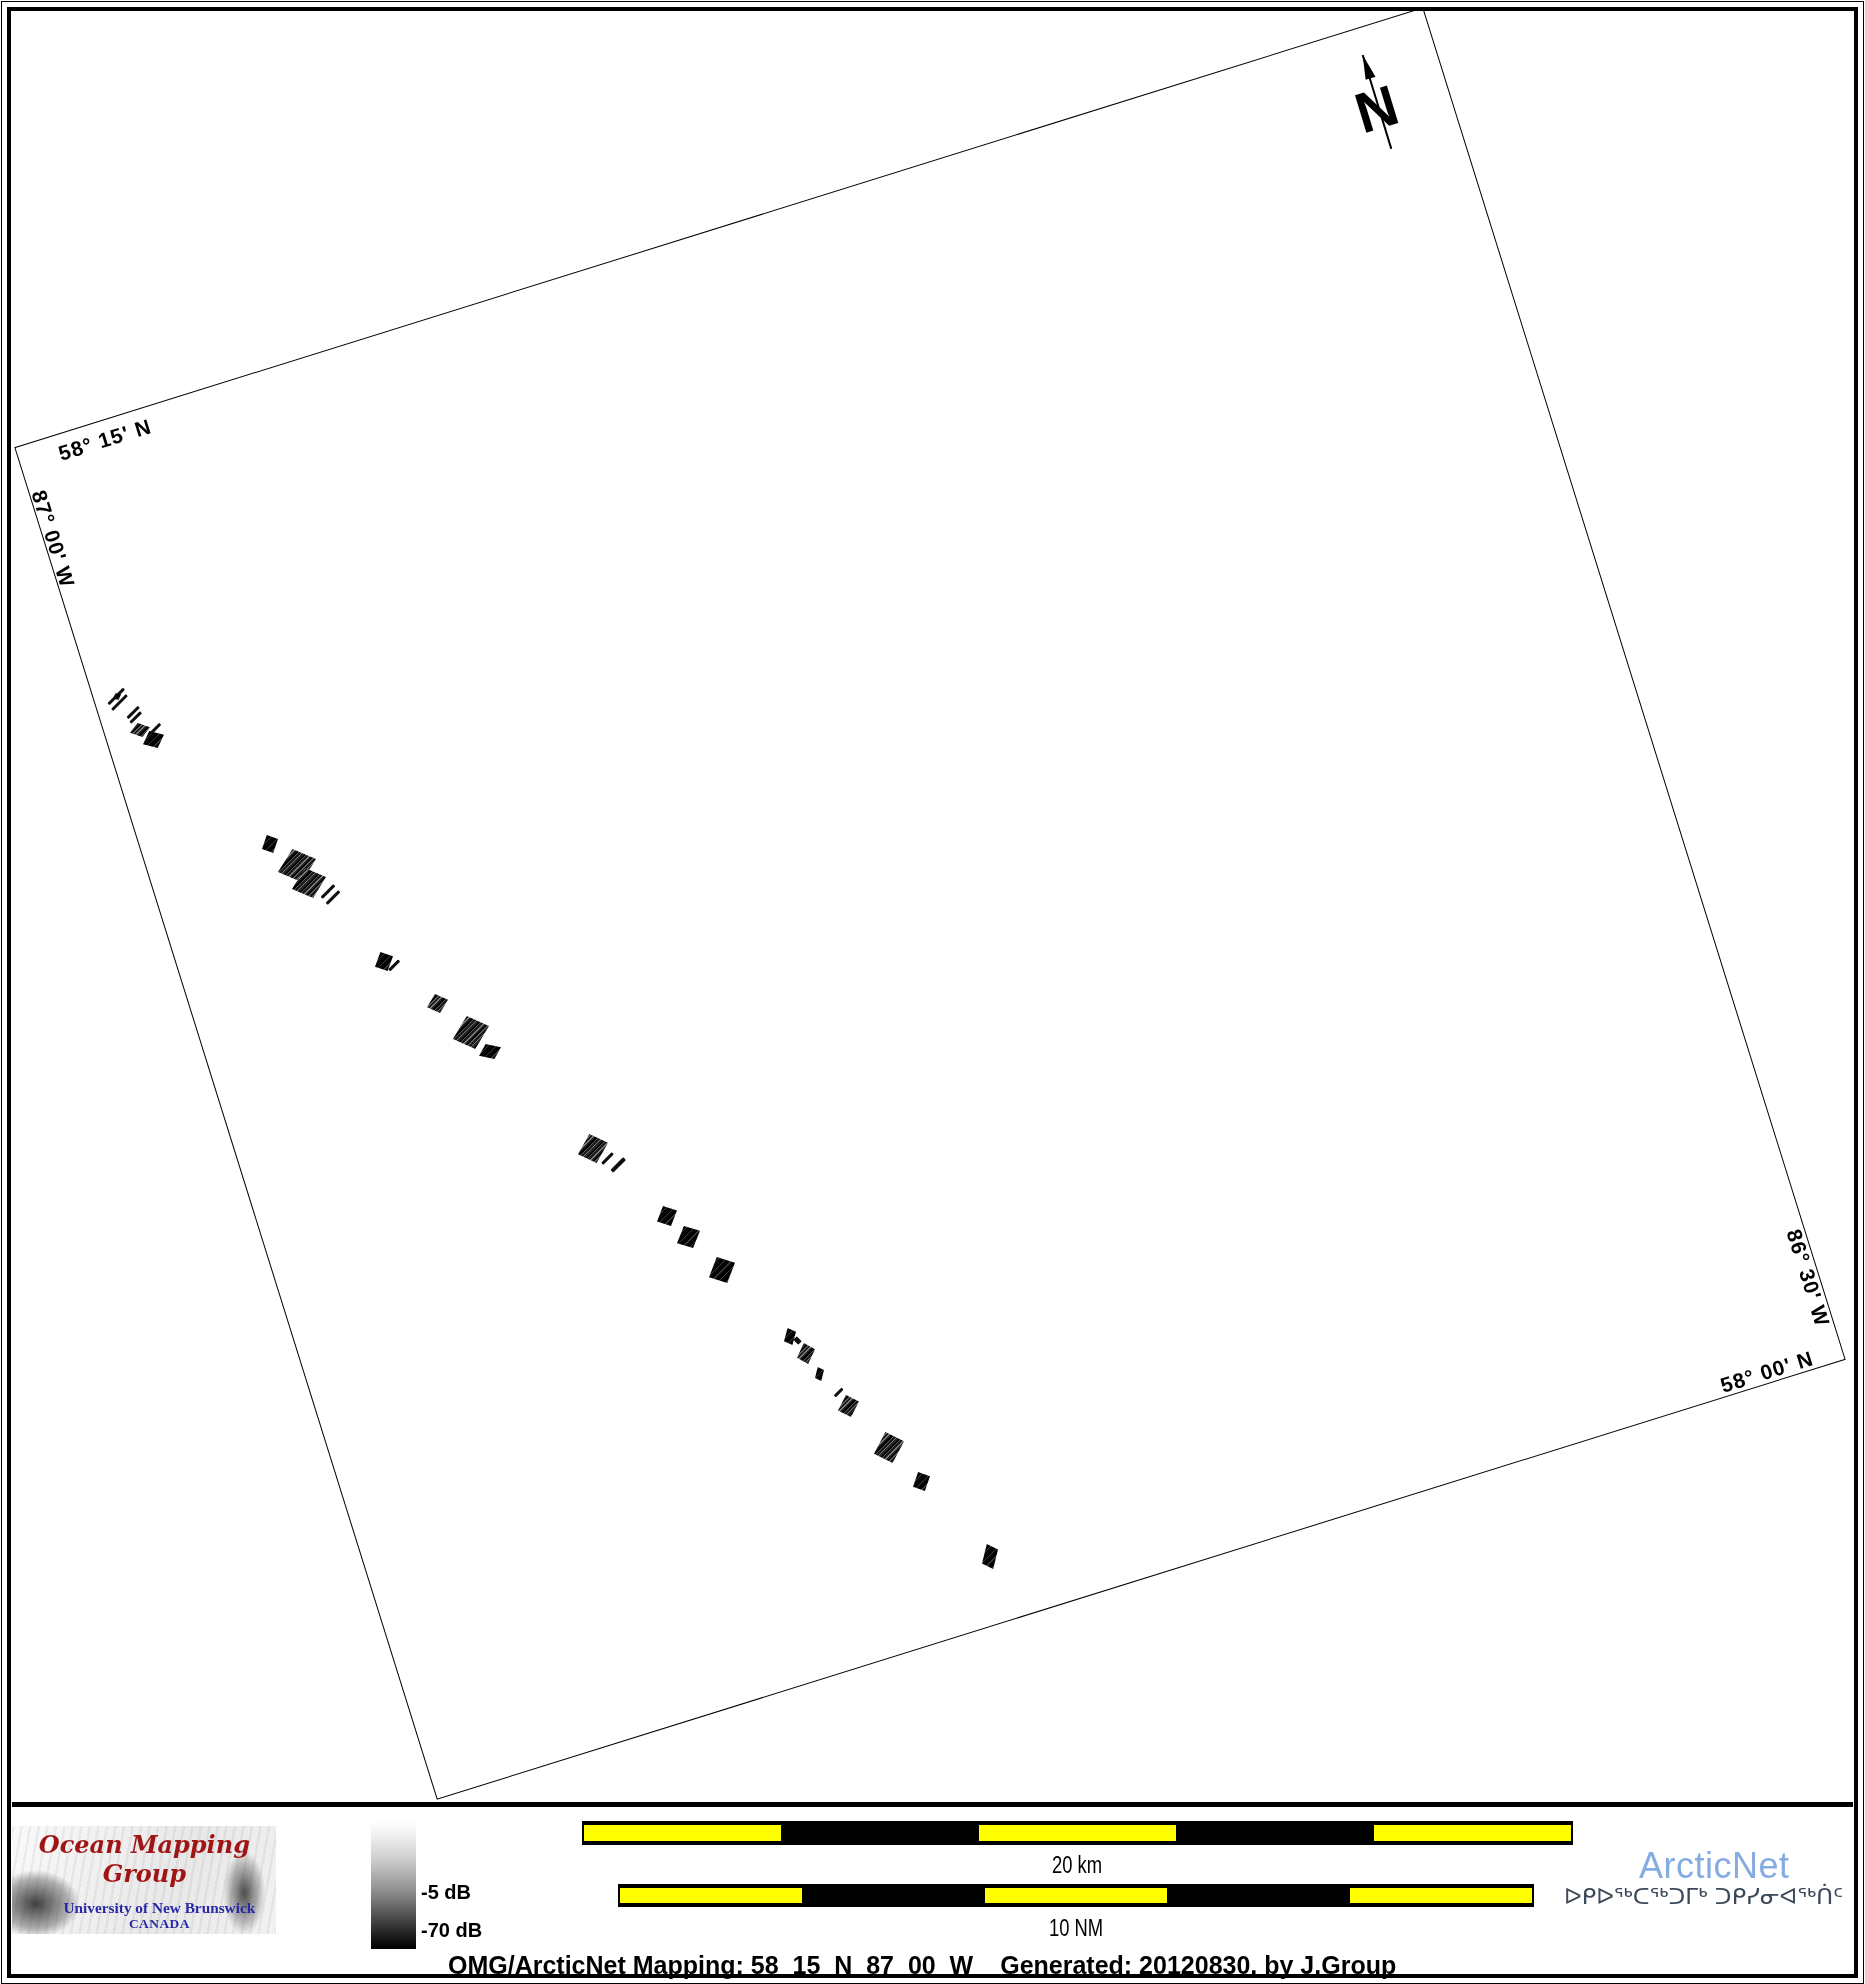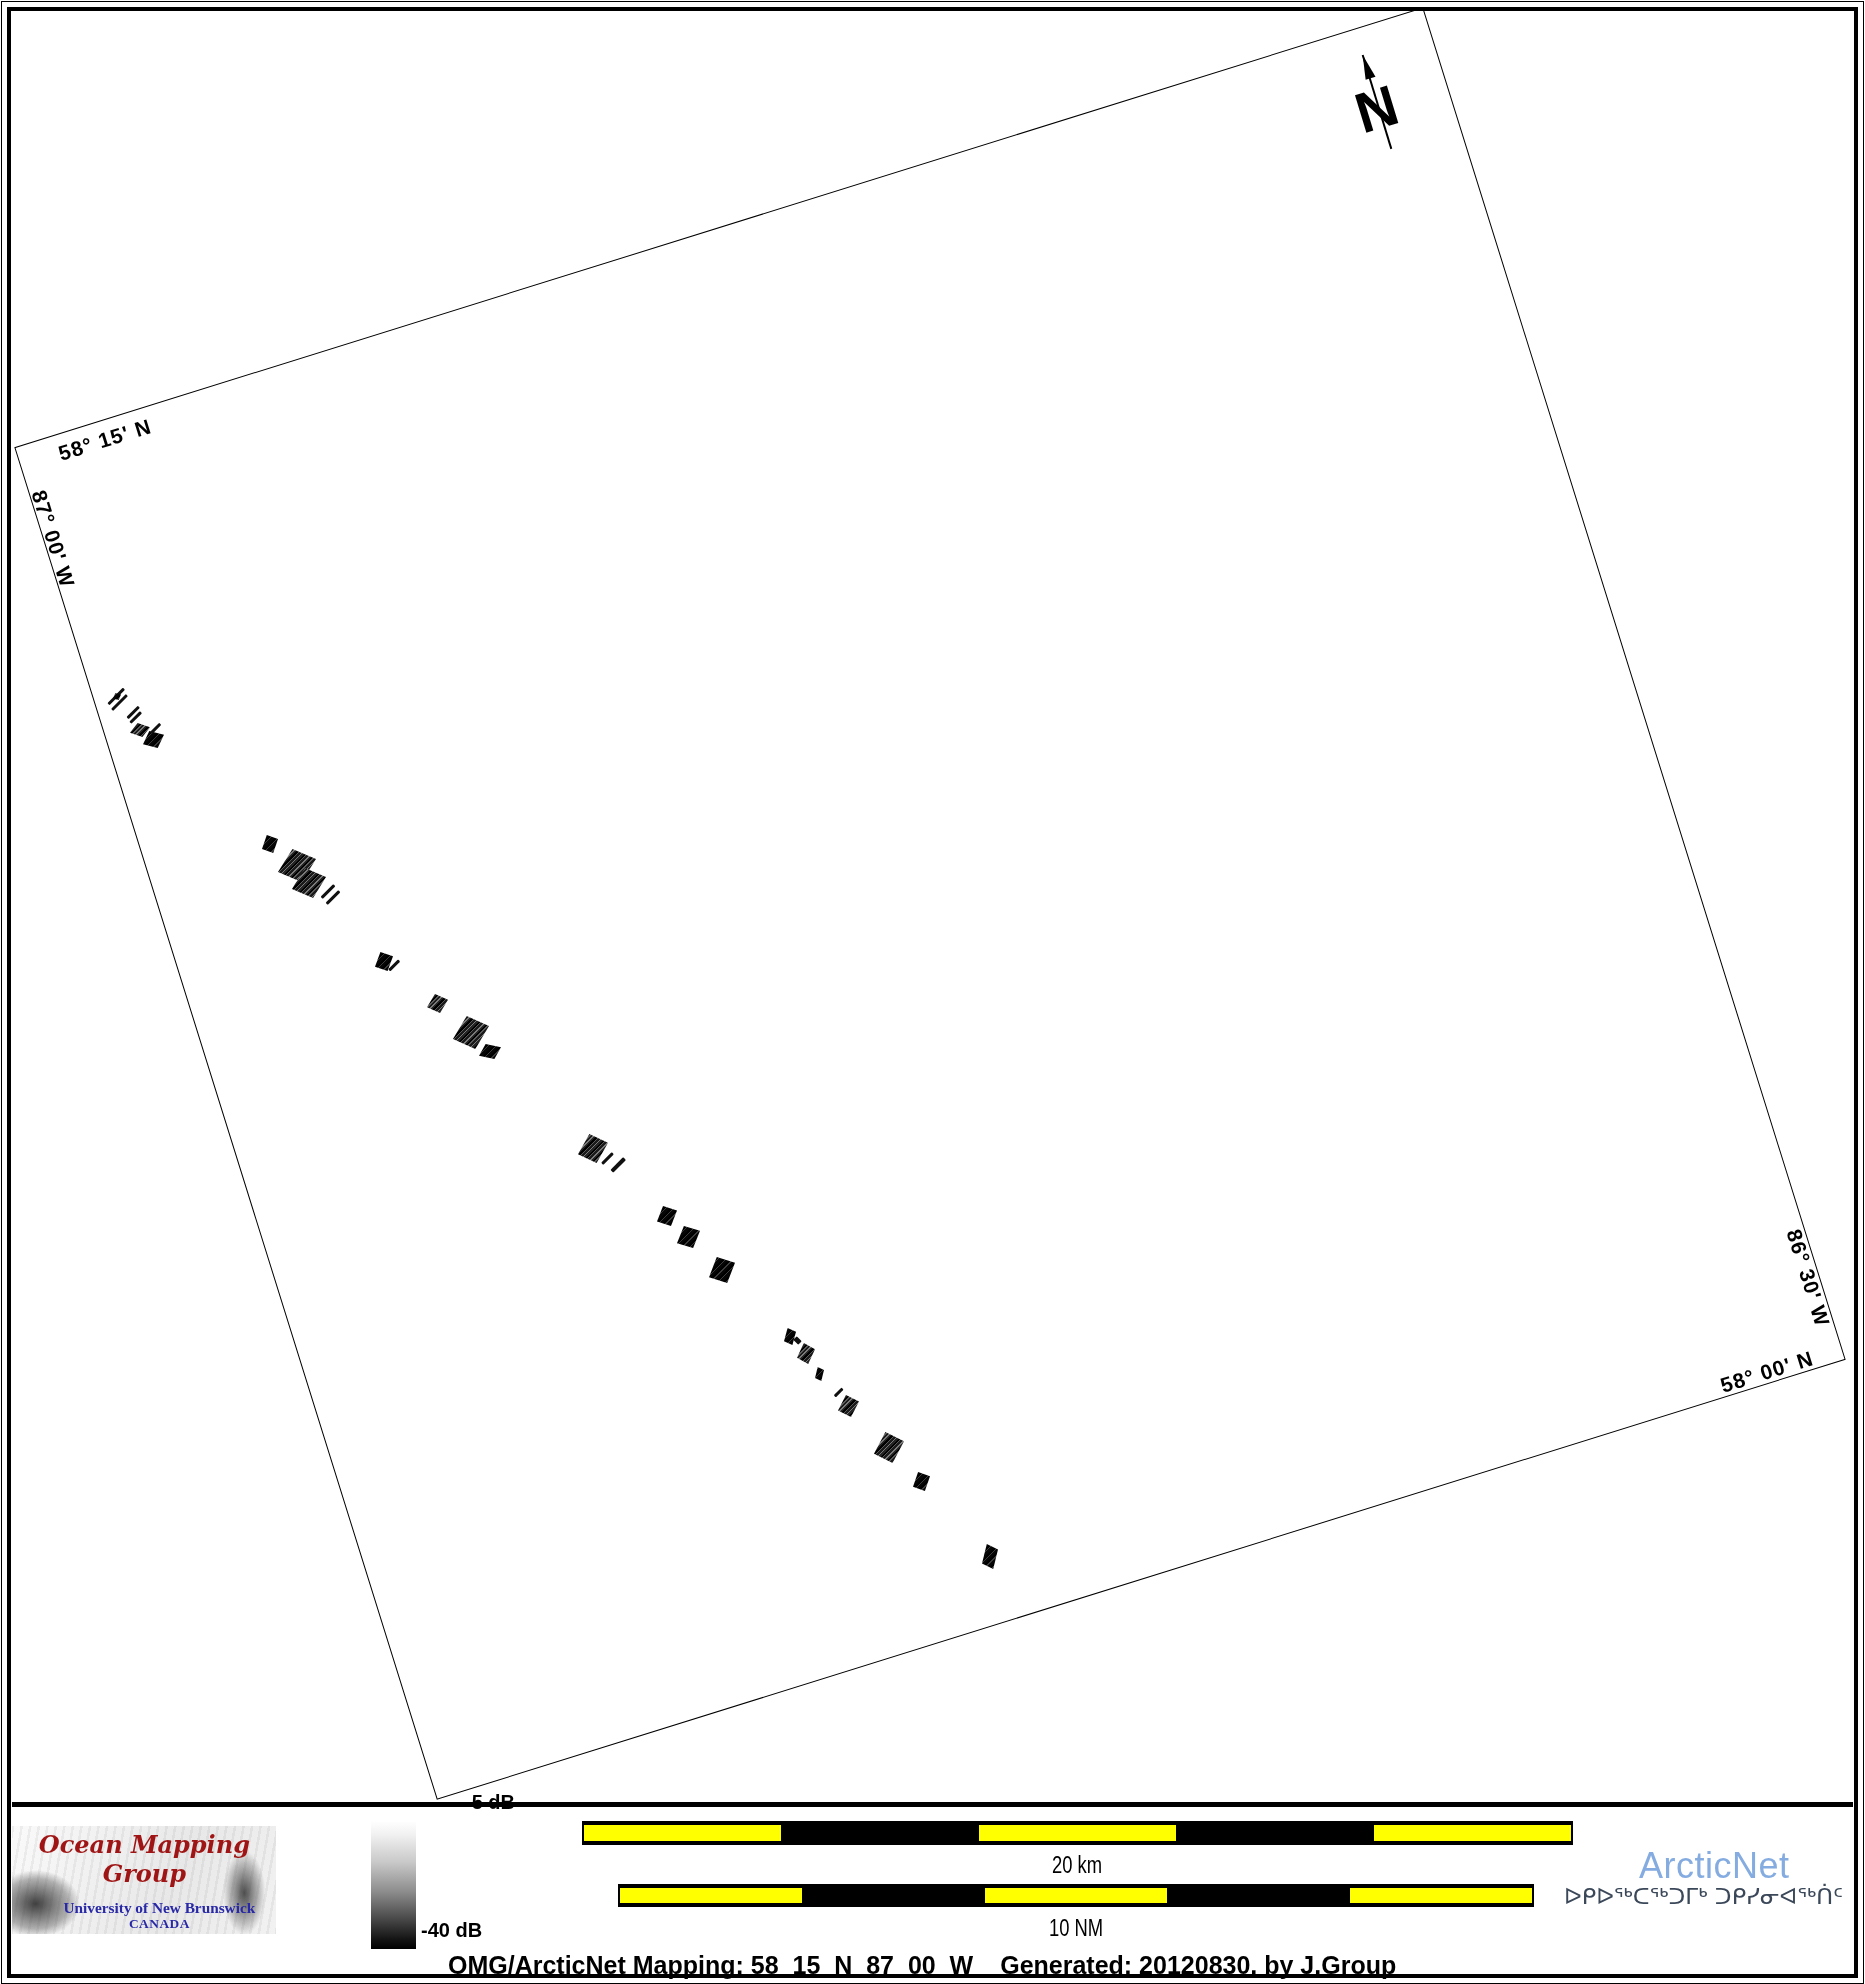--- a/index.html
+++ b/index.html
@@ -44,21 +44,21 @@
   #omg-title{position:absolute;left:0;right:0;top:4px;text-align:center;
     font-family:"DejaVu Serif","Liberation Serif",serif;font-style:italic;font-weight:bold;font-size:24px;}
   #omg-univ{position:absolute;left:30px;right:0;top:73px;text-align:center;
     font-family:"Liberation Serif",serif;font-weight:bold;font-size:15.3px;}
   #omg-country{position:absolute;left:30px;right:0;top:90px;text-align:center;
     font-family:"Liberation Serif",serif;font-weight:bold;font-size:13.4px;letter-spacing:0.5px;}
 
   #colorbar{position:absolute;left:371px;top:1821px;width:45px;height:128px;
     background:linear-gradient(to bottom,#ffffff 0%,#f2f2f2 10%,#c9c9c9 32%,#8d8d8d 55%,#4a4a4a 76%,#121212 93%,#000 100%);}
   .db-label{position:absolute;font-weight:bold;font-size:20px;white-space:nowrap;}
-  #db-top{left:421px;top:1791px;margin-left:44px;}
+  #db-top{left:421px;top:1881px;}
   #db-bottom{left:421px;top:1919px;}
 
   .scalebar{position:absolute;display:flex;border:2.5px solid #000;box-sizing:border-box;background:#000;}
   #bar-km{left:582px;top:1821px;width:991px;height:24px;}
   #bar-nm{left:618px;top:1884px;width:916px;height:23px;}
   .seg{flex:1;border-top:2px solid #000;border-bottom:2px solid #000;}
   .bar-label{position:absolute;font-size:23px;font-weight:500;white-space:nowrap;
     transform:translateX(-50%) scaleX(.8);}
   #bar-km-label{left:1077px;top:1852px;}
   #bar-nm-label{left:1076px;top:1915px;}
@@ -131,21 +131,21 @@
   <div id="footer-divider"></div>
 
   <div id="omg-logo">
     <div id="omg-title" style="color: rgb(159, 20, 20);">Ocean Mapping Group</div>
     <div id="omg-univ" style="color: rgb(41, 41, 168);">University of New Brunswick</div>
     <div id="omg-country" style="color: rgb(41, 41, 168);">CANADA</div>
   </div>
 
   <div id="colorbar"></div>
   <div class="db-label" id="db-top">-5 dB</div>
-  <div class="db-label" id="db-bottom">-40 dB</div>
+  <div class="db-label" id="db-bottom">-70 dB</div>
 
   <div class="scalebar" id="bar-km">
       <div class="seg" style="background: rgb(255, 255, 0);"></div>
       <div class="seg" style="background: rgb(0, 0, 0);"></div>
       <div class="seg" style="background: rgb(255, 255, 0);"></div>
       <div class="seg" style="background: rgb(0, 0, 0);"></div>
       <div class="seg" style="background: rgb(255, 255, 0);"></div>
     </div>
   <div class="bar-label" id="bar-km-label">20 km</div>
 

